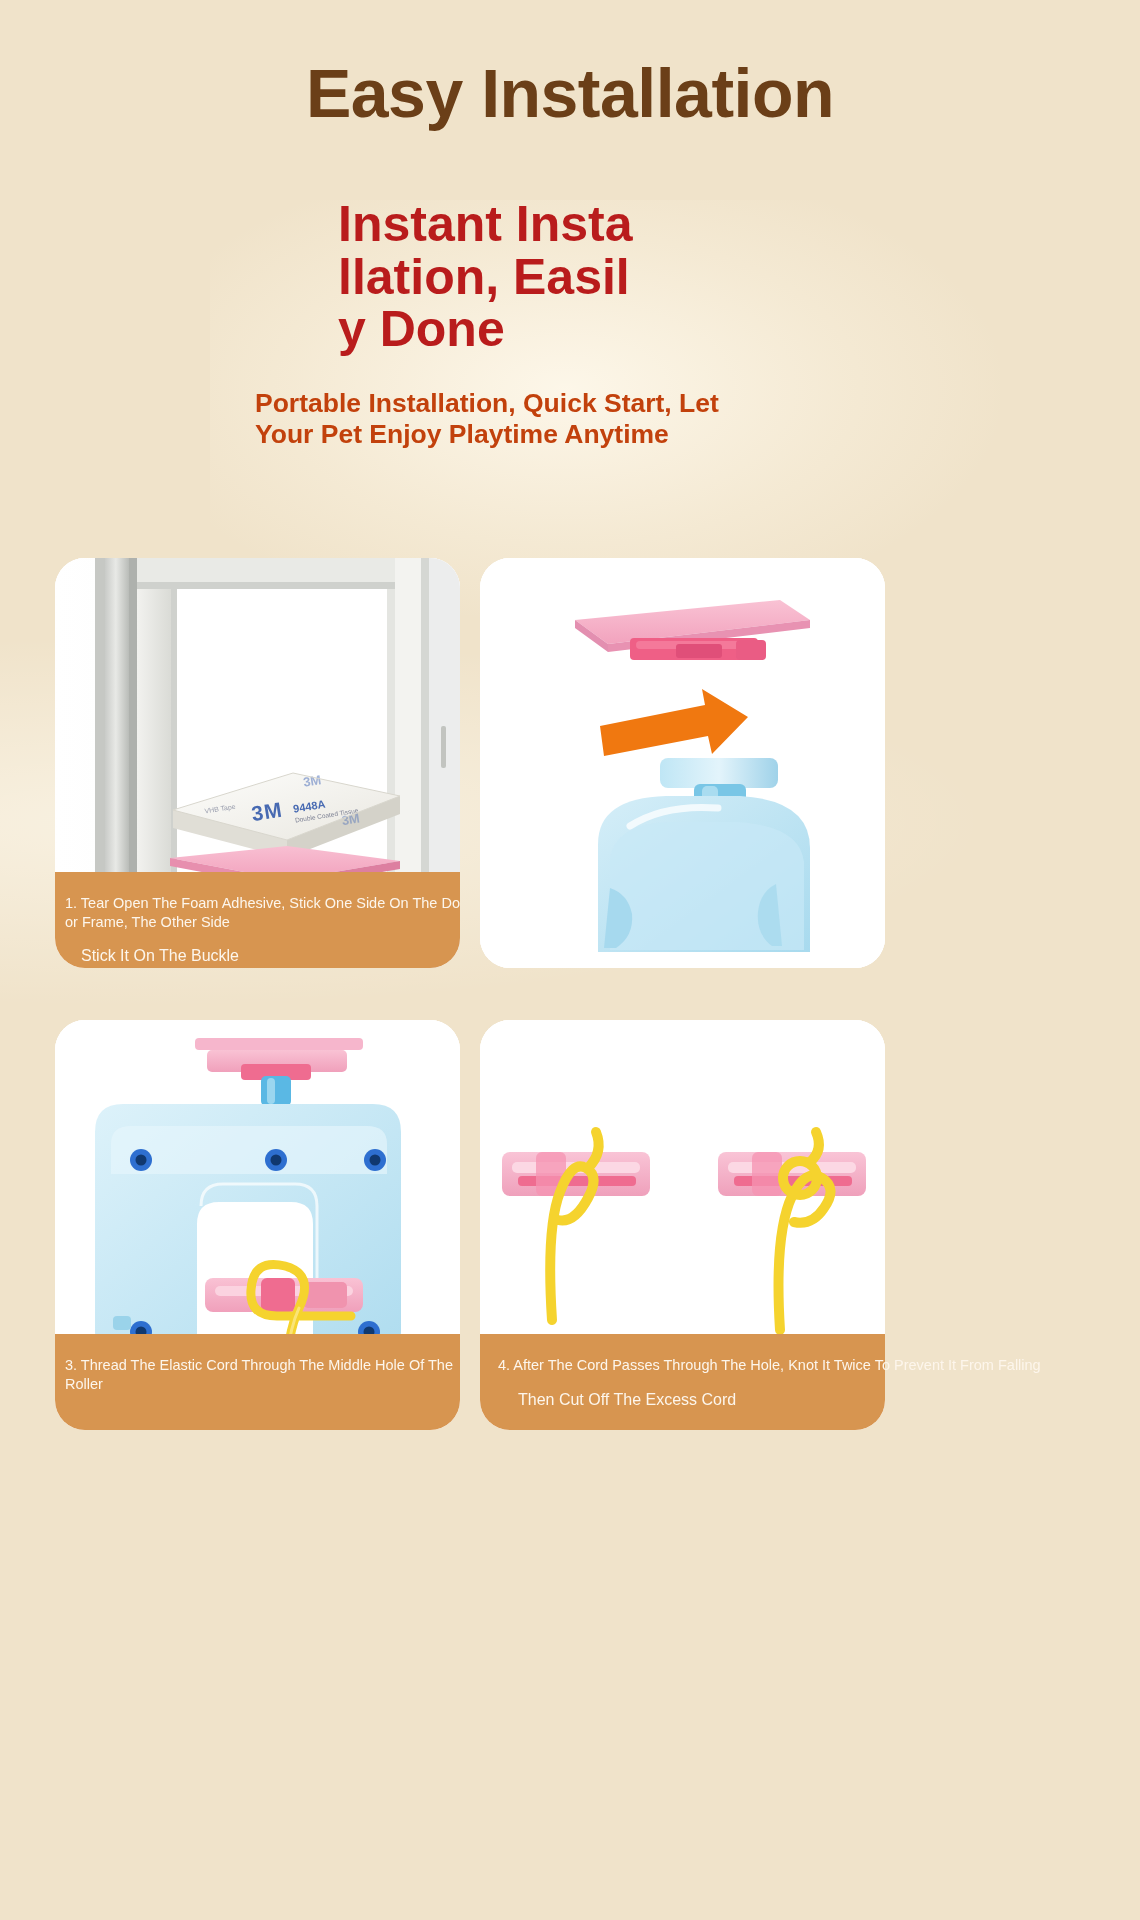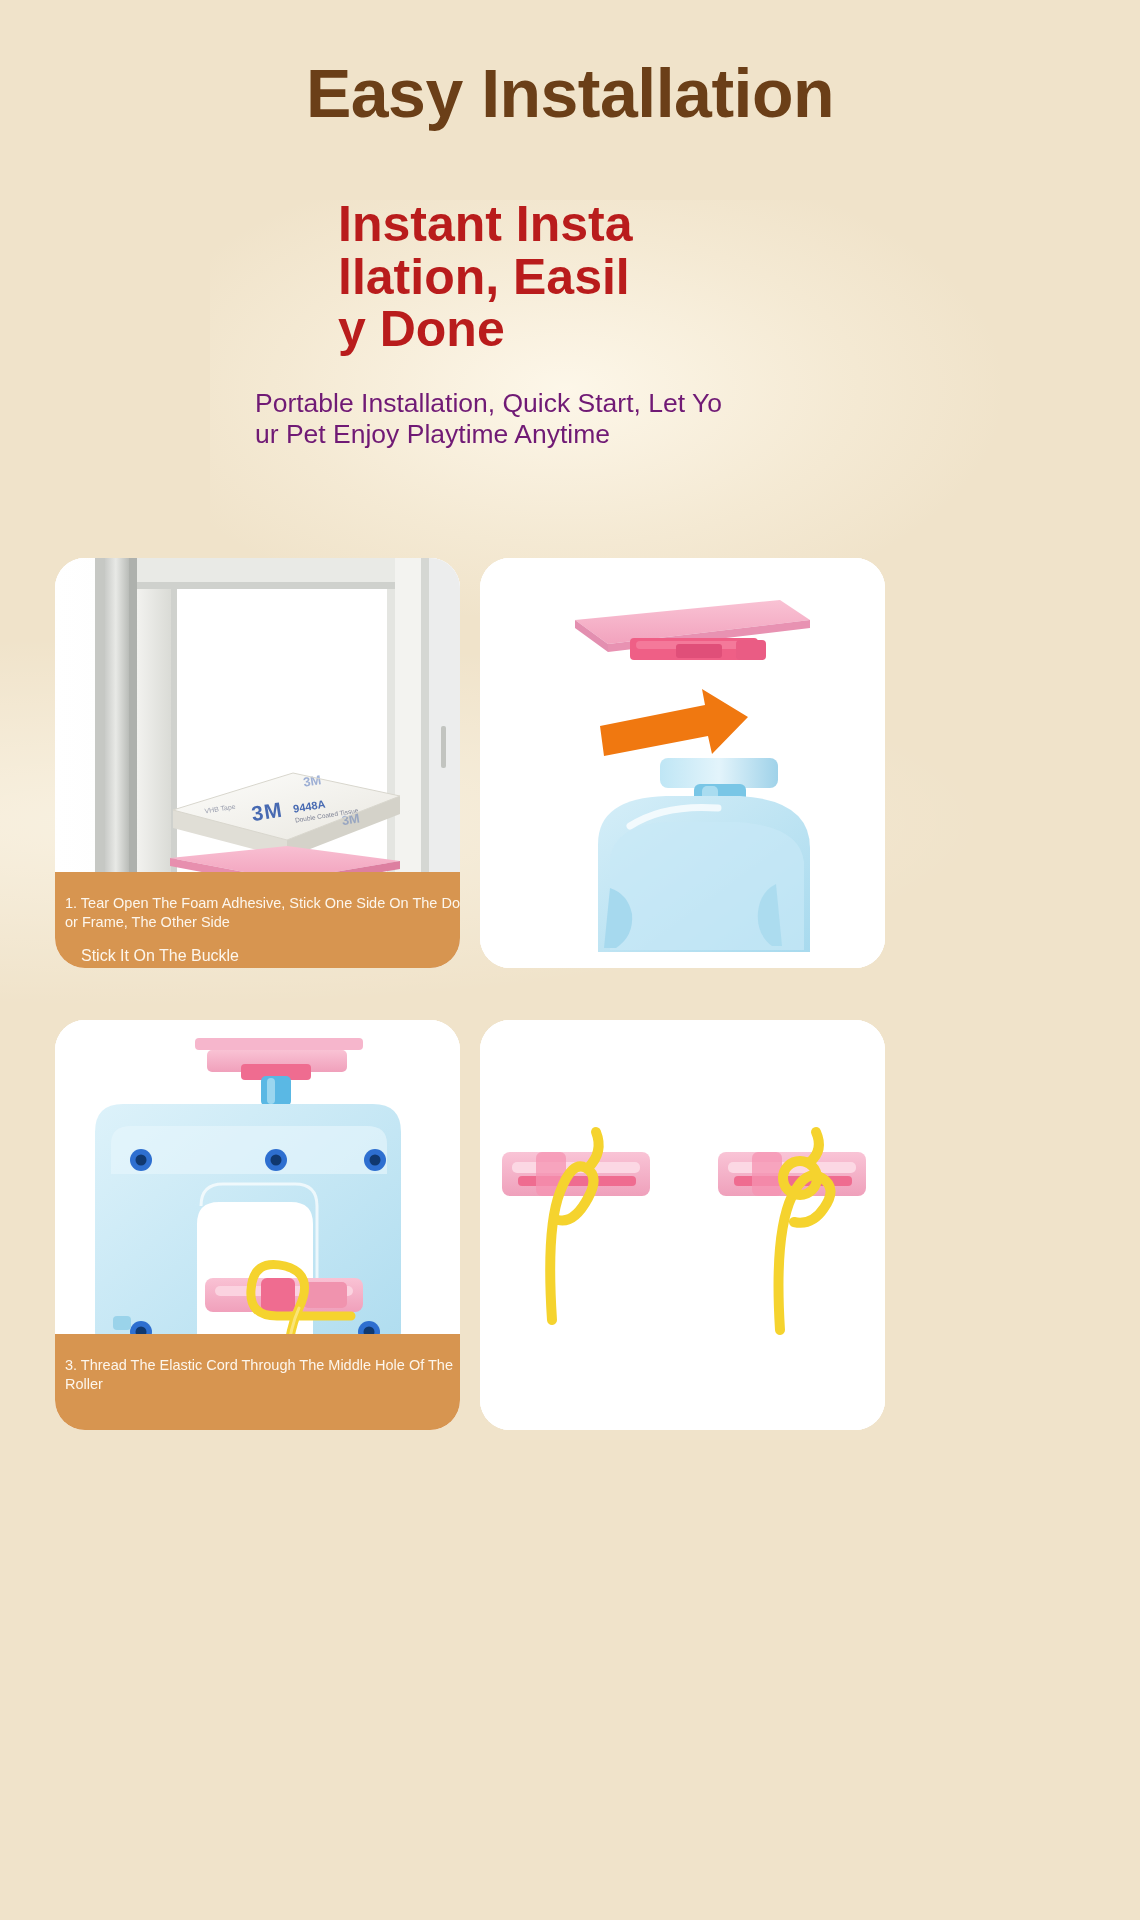--- a/index.html
+++ b/index.html
@@ -36,22 +36,22 @@
   }
 
   .headline-wrap { position: absolute; top: 198px; left: 338px; width: 300px; }
   .headline {
     font-size: 50px; font-weight: 700; line-height: 1.05;
     color: #b91c1c;
     word-break: break-all;
   }
   .desc-wrap { position: absolute; top: 388px; left: 255px; width: 476px; }
   .desc {
-    font-size: 26.5px; font-weight: 400; line-height: 1.18;
-    color: #701a75;
+    font-size: 26.5px; font-weight: 700; line-height: 1.18;
+    color: #c2410c;
     word-break: break-all;
   }
 
   
   .grid {
     position: absolute; top: 558px; left: 55px;
     width: 1030px;
     display: grid;
     grid-template-columns: 405px 405px;
     column-gap: 20px;
@@ -349,16 +349,20 @@
               <rect x="248" y="142" width="128" height="11" rx="5" fill="#fcd8e4"></rect>
               <rect x="254" y="156" width="118" height="10" rx="4" fill="#ef6c90"></rect>
               <rect x="272" y="132" width="30" height="44" rx="6" fill="#f693b1" opacity=".75"></rect>
             </g>
             <path d="M300 310 q-6-96 12-134 q14-28 30-18 q16 10 2 30 q-12 18 -30 14" fill="none" stroke="#f5d32e" stroke-width="10" stroke-linecap="round"></path>
             <circle cx="320" cy="158" r="17" fill="none" stroke="#f5d32e" stroke-width="10"></circle>
             <path d="M330 142 q14-12 6-30" fill="none" stroke="#f5d32e" stroke-width="10" stroke-linecap="round"></path>
           </svg>
         </div>
       </div>
+      <div class="caption cap-wide">
+        <div class="cap-line">4. After The Cord Passes Through The Hole, Knot It Twice To Prevent It From Falling</div>
+        <div class="cap-line2">Then Cut Off The Excess Cord</div>
+      </div>
     </div>
 
   </div>
 </div>
 
 </body></html>

